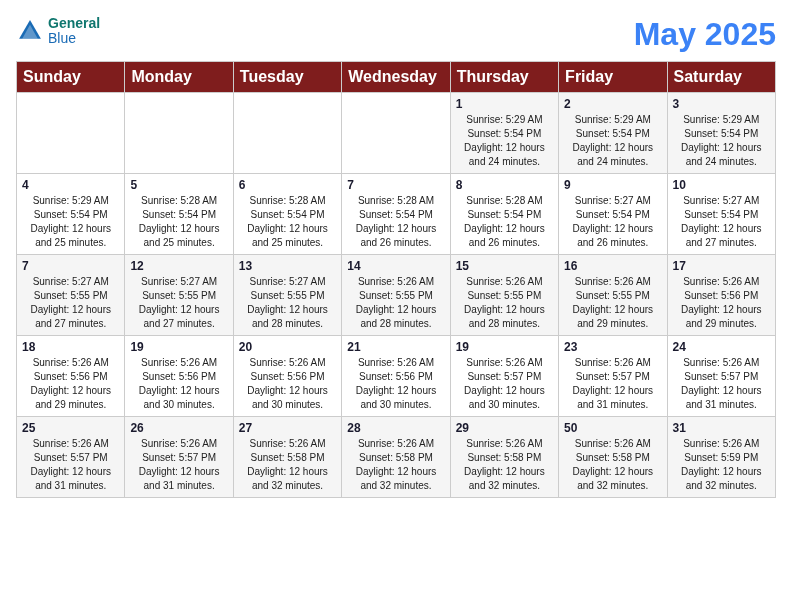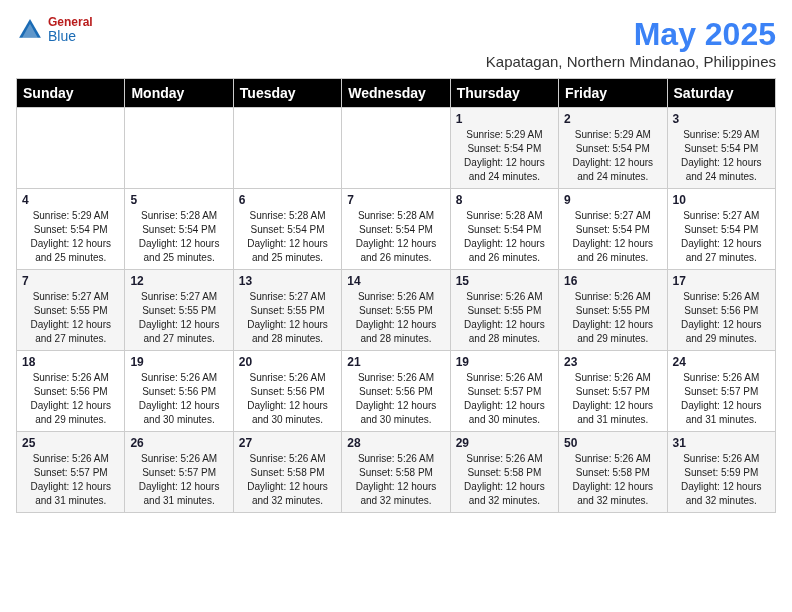--- a/index.html
+++ b/index.html
@@ -20,23 +20,23 @@
       display: flex;
       align-items: center;
       gap: 4px;
     }
     .logo-text {
       display: flex;
       flex-direction: column;
       line-height: 1.1;
     }
     .logo-general {
-      font-size: 12px;
+      font-size: 14px;
       font-weight: bold;
-      color: #b91c1c;
+      color: #0f766e;
     }
     .logo-blue {
       font-size: 14px;
       font-weight: normal;
       color: #1a6bb5;
     }
     .logo-icon {
       width: 28px;
       height: 28px;
     }
@@ -51,25 +51,25 @@
     .location-title {
       font-size: 15px;
       color: #333;
     }
     table {
       width: 100%;
       border-collapse: collapse;
       font-size: 11px;
     }
     thead tr th {
-      background-color: #000000;
+      background-color: #7f1d1d;
       color: #fff;
       text-align: left;
       padding: 6px 6px;
-      font-size: 14px;
+      font-size: 16px;
       font-weight: bold;
       border: 1px solid #ccc;
     }
     tbody tr td {
       border: 1px solid #ccc;
       vertical-align: top;
       padding: 4px 5px;
       width: 108px;
       height: 80px;
       background: #fff;
@@ -106,21 +106,20 @@
       <polygon points="18,4 32,28 4,28" fill="#1a6bb5"></polygon>
       <polygon points="18,10 28,28 8,28" fill="#fff" opacity="0.3"></polygon>
     </svg>
     <div class="logo-text">
       <span class="logo-general">General</span>
       <span class="logo-blue">Blue</span>
     </div>
   </div>
   <div class="title-section">
     <div class="month-title">May 2025</div>
-    <div class="location-title">Kapatagan, Northern Mindanao, Philippines</div>
   </div>
 </div>
 
 <table>
   <thead>
     <tr>
     <th>Sunday</th>
         <th>Monday</th>
         <th>Tuesday</th>
         <th>Wednesday</th>

